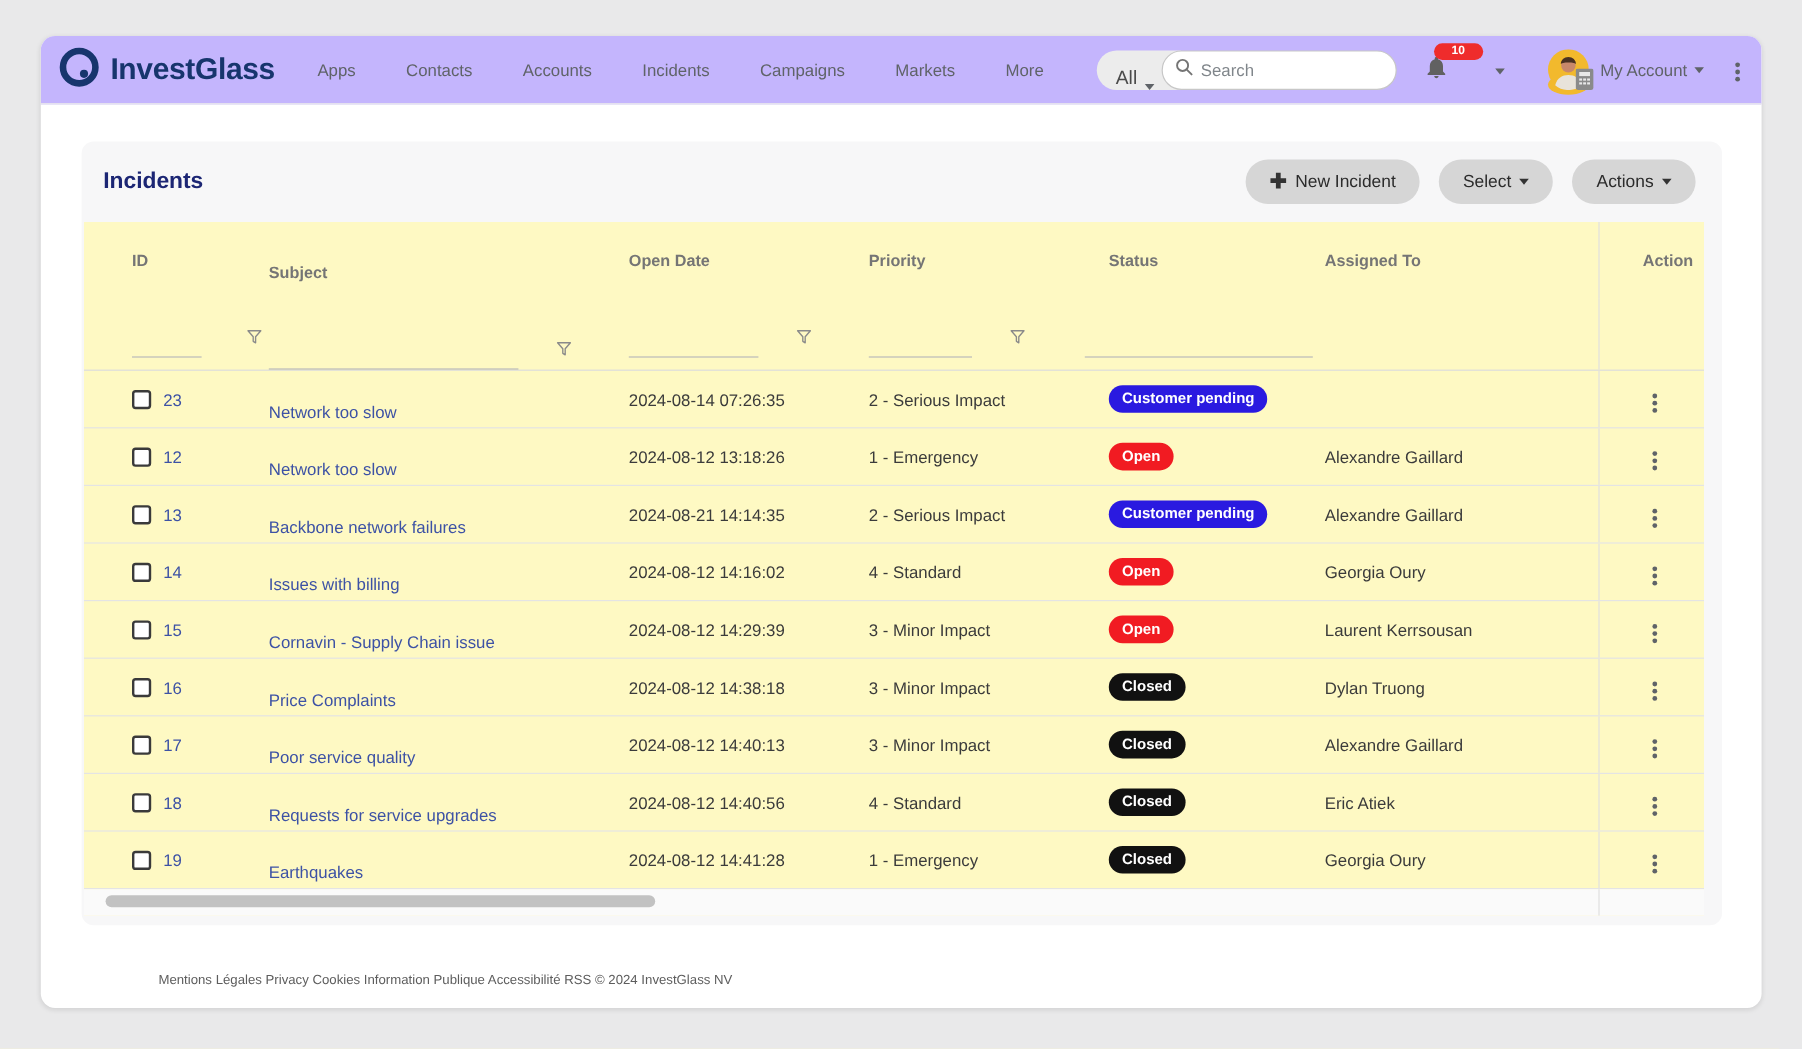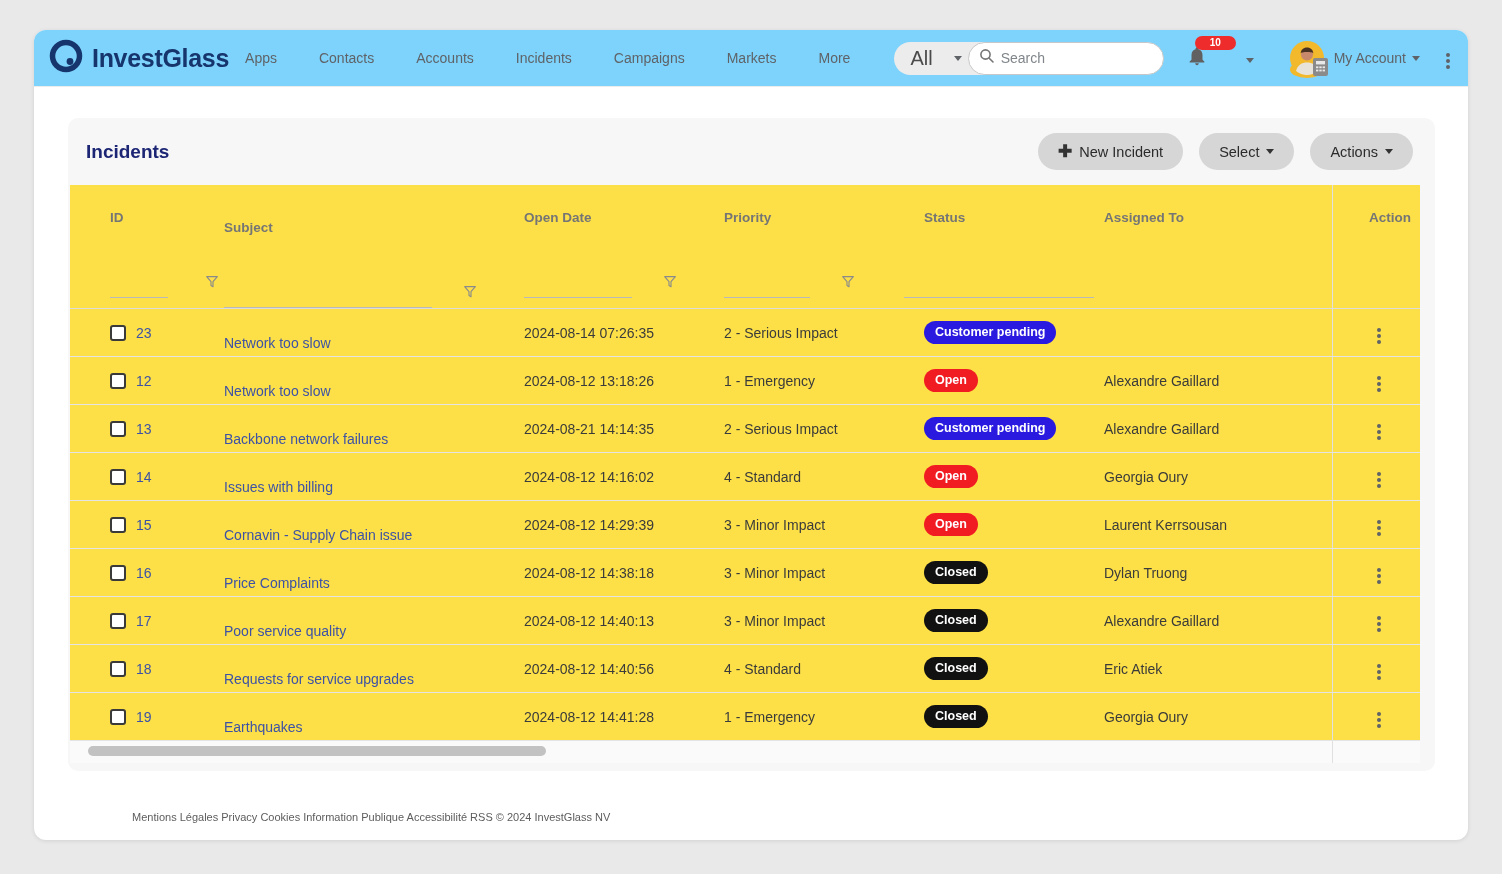--- a/index.html
+++ b/index.html
@@ -19,33 +19,33 @@
     position:relative;
     overflow:hidden;
   }
 
   
   .navbar {
     height:57px;
     display:flex; align-items:center;
     padding:0 18px 0 14px;
     border-bottom:1px solid #ececec;
-    background:#7dd3fc;
+    background:#c4b5fd;
   }
   .brand { display:flex; align-items:center; gap:8px; }
   .brand-name { font-size:25px; font-weight:bold; color:#17356d; letter-spacing:-.3px; }
   .main-nav { display:flex; gap:42px; margin-left:auto; }
   .nav-item { font-size:14px; color:#5f6368; cursor:pointer; white-space:nowrap; }
 
   .search-group { display:flex; align-items:center; margin-left:44px; }
   .scope-pill {
-    background:#ececec; color:#4a4a4a; font-size:20px;
+    background:#ececec; color:#4a4a4a; font-size:16px;
     border-radius:17px 0 0 17px;
-    height:33px; display:flex; align-items:center;
-    padding:0 22px 0 16px; margin-right:-16px;gap:15px;
+    height:33px; display:flex; align-items:flex-end;
+    padding:0 22px 0 16px; margin-right:-16px;
   }
   .caret { display:inline-block; width:0; height:0; border-left:4px solid transparent;
     border-right:4px solid transparent; border-top:5px solid #5f6368; margin-left:6px; }
   .search-box {
     position:relative; z-index:1; width:196px; height:33px;
     background:#fff; border:1px solid #c7c7c7; border-radius:17px;
     display:flex; align-items:center; padding-left:10px;
   }
   .search-box input {
     border:none; outline:none; background:transparent;
@@ -89,21 +89,21 @@
     background:#d6d6d6; border:none; border-radius:19px;
     height:37px; padding:0 20px;
     font-size:14.5px; color:#2b2b2b; font-family:"Liberation Sans", sans-serif;
     display:flex; align-items:center; gap:7px; cursor:pointer;
   }
   .pill-btn .plus { font-weight:bold; font-size:17px; color:#333; }
   .btn-caret { display:inline-block; width:0; height:0; border-left:4.5px solid transparent;
     border-right:4.5px solid transparent; border-top:5.5px solid #333; }
 
   
-  .table-wrap { background:#fde047; margin:0 15px 8px 2px; }
+  .table-wrap { background:#fef9c3; margin:0 15px 8px 2px; }
   .tr { display:flex; align-items:center; }
   .td, .th { flex-shrink:0; padding-left:4px; }
   .col-id       { width:150px; padding-left:40px; display:flex; align-items:center; }
   .col-subject  { width:300px;margin-top:20px; }
   .col-date     { width:200px; }
   .col-priority { width:200px; }
   .col-status   { width:180px; }
   .col-assigned { flex:1 1 auto; min-width:190px; }
   .col-action   { width:88px; flex-shrink:0; align-self:stretch;
                   border-left:1px solid #e0e0e0; display:flex; align-items:center; justify-content:center; }

